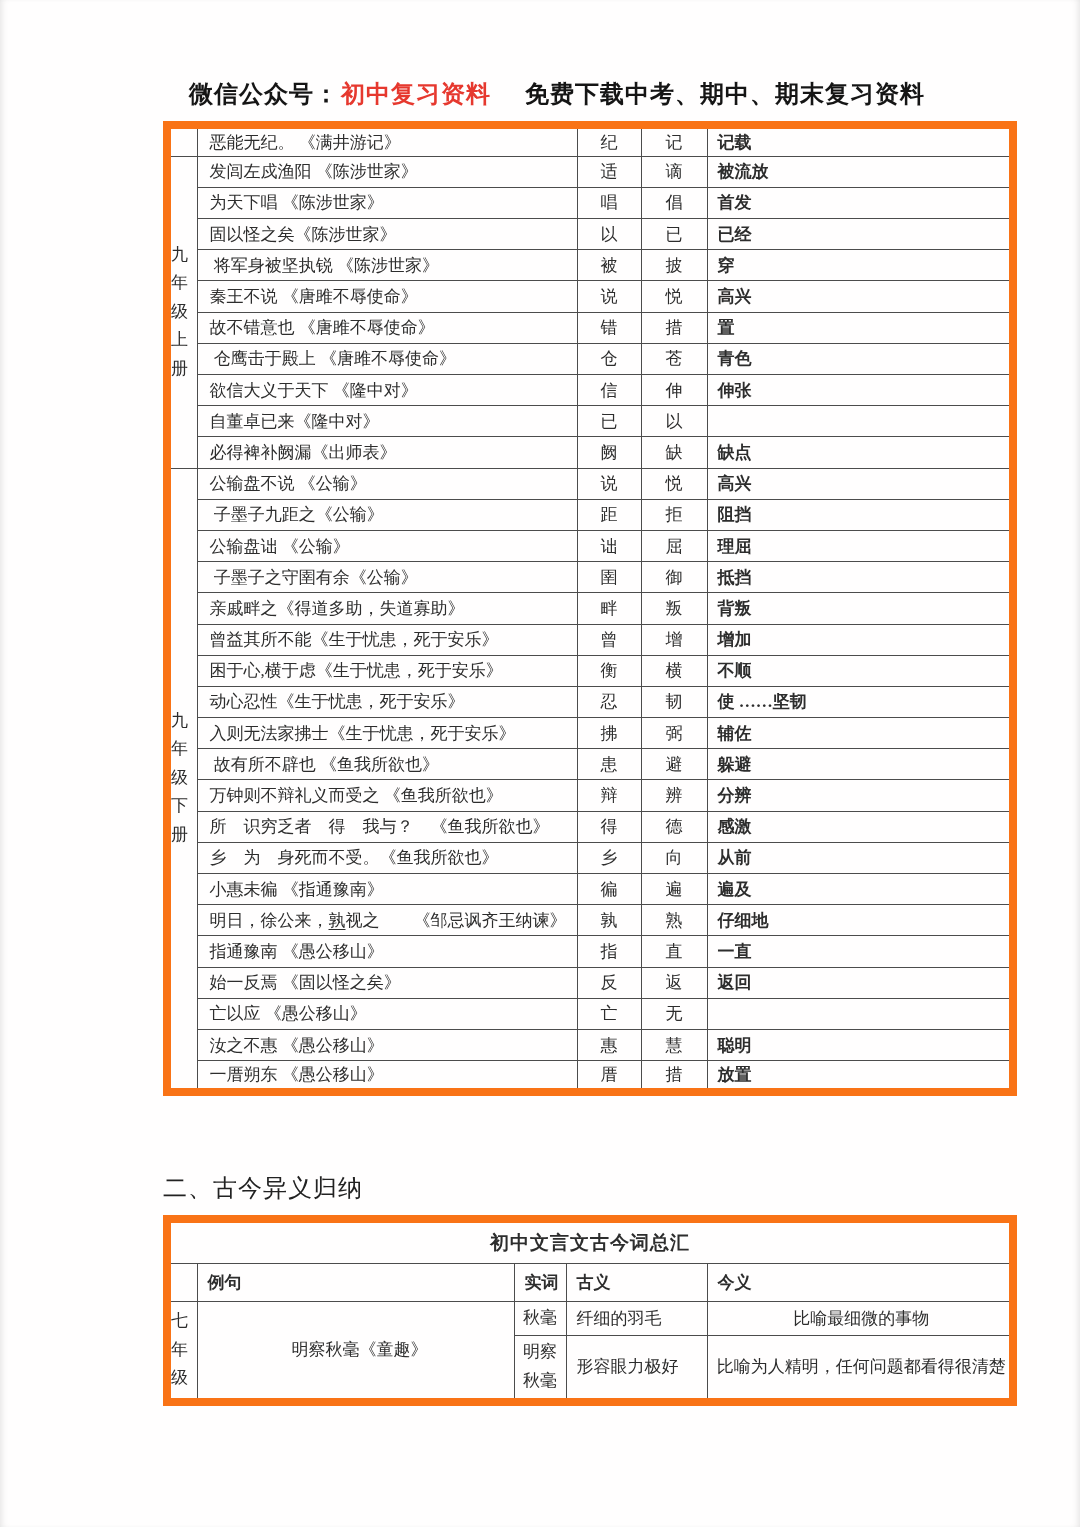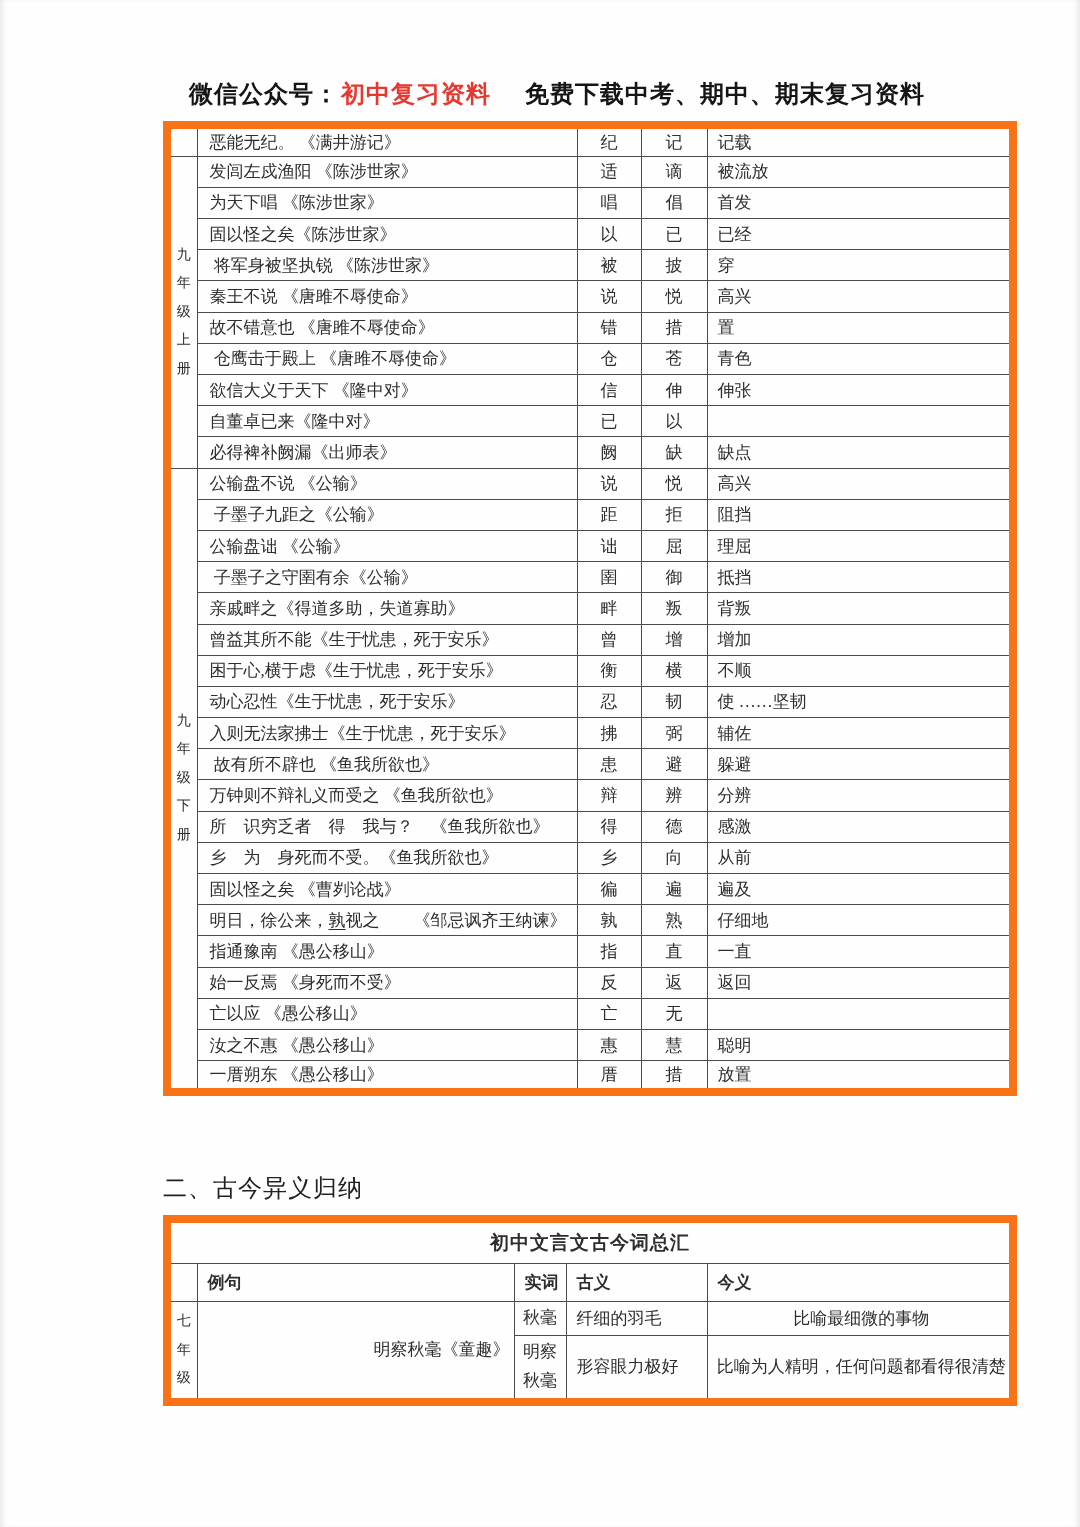--- a/index.html
+++ b/index.html
@@ -19,47 +19,47 @@
 
   
   table{border-collapse:collapse;table-layout:fixed;}
   td,th{border:1px solid #4c4c4c;font-size:17px;font-weight:normal;color:#2d2d2d;overflow:hidden;}
   .t1,.t2{position:absolute;left:163px;border:8px solid #f97316;}
 
   
   .t1{top:121px;width:846px;}
   .t1 tr{height:31.2px;}
   .grade-cell{
-    text-align:center;padding:0;line-height:28.5px;
-    word-break:break-all;vertical-align:middle;font-size:14px;
+    text-align:left;padding:0;line-height:28.5px;
+    word-break:break-all;vertical-align:middle;font-size:17px;
   }
   .sentence-cell{padding:0 4px 0 12px;white-space:pre;text-align:left;}
   .char-cell,.tong-cell{text-align:center;padding:0;}
-  .meaning-cell{padding:0 4px 0 10px;white-space:pre;text-align:left;}
+  .meaning-cell{padding:0 4px 0 10px;white-space:pre;text-align:left;font-weight:bold;}
   u{text-decoration:underline;text-underline-offset:3px;}
 
   
   .sec-heading{
     position:absolute;left:163px;top:1172px;font-size:24px;color:#222;
     font-family:"Liberation Serif",serif;letter-spacing:1px;
   }
 
   
   .t2{top:1215px;width:846px;border-radius:22px;}
   .t2 .title-row td{
     height:38px;text-align:center;font-weight:bold;font-size:19px;
     font-family:"Liberation Sans",sans-serif;letter-spacing:1px;
   }
   .t2 .head-row td{height:37px;font-weight:bold;padding:0 0 0 10px;text-align:left;}
   .t2 .row-a{height:33px;padding-left:32px;}
   .t2 .row-b{height:62px;}
   .word-cell{text-align:center;padding:2px 4px;word-break:break-all;line-height:1.7;margin-left:8px;}
   .ancient-cell{padding:0 4px 0 10px;text-align:left;white-space:nowrap;}
   .modern-cell{padding:0 2px 0 8px;text-align:center;white-space:nowrap;}
-  .ex-cell{padding:0 4px 0 12px;text-align:right;white-space:pre;}
+  .ex-cell{padding:0 4px 0 12px;text-align:center;white-space:pre;}
 </style>
 </head>
 <body>
 
 <div class="page">
 
   <div class="hdr">
     <span>微信公众号：</span><span class="brand" style="color: rgb(230, 56, 46);">初中复习资料</span><span class="tagline">免费下载中考、期中、期末复习资料</span>
   </div>
 
@@ -213,39 +213,39 @@
           <td class="tong-cell">德</td>
           <td class="meaning-cell">感激</td>
         </tr>
         <tr>
           <td class="sentence-cell">乡　为　身死而不受。《鱼我所欲也》</td>
           <td class="char-cell">乡</td>
           <td class="tong-cell">向</td>
           <td class="meaning-cell">从前</td>
         </tr>
         <tr>
-          <td class="sentence-cell">固以怪之矣 《曹刿论战》</td>
+          <td class="sentence-cell">小惠未徧 《指通豫南》</td>
           <td class="char-cell">徧</td>
           <td class="tong-cell">遍</td>
           <td class="meaning-cell">遍及</td>
         </tr>
         <tr>
           <td class="sentence-cell">明日，徐公来，<u>孰</u>视之　　《邹忌讽齐王纳谏》</td>
           <td class="char-cell">孰</td>
           <td class="tong-cell">熟</td>
           <td class="meaning-cell">仔细地</td>
         </tr>
         <tr>
           <td class="sentence-cell">指通豫南 《愚公移山》</td>
           <td class="char-cell">指</td>
           <td class="tong-cell">直</td>
           <td class="meaning-cell">一直</td>
         </tr>
         <tr>
-          <td class="sentence-cell">始一反焉 《身死而不受》</td>
+          <td class="sentence-cell">始一反焉 《固以怪之矣》</td>
           <td class="char-cell">反</td>
           <td class="tong-cell">返</td>
           <td class="meaning-cell">返回</td>
         </tr>
         <tr>
           <td class="sentence-cell">亡以应 《愚公移山》</td>
           <td class="char-cell">亡</td>
           <td class="tong-cell">无</td>
           <td class="meaning-cell"></td>
         </tr>

